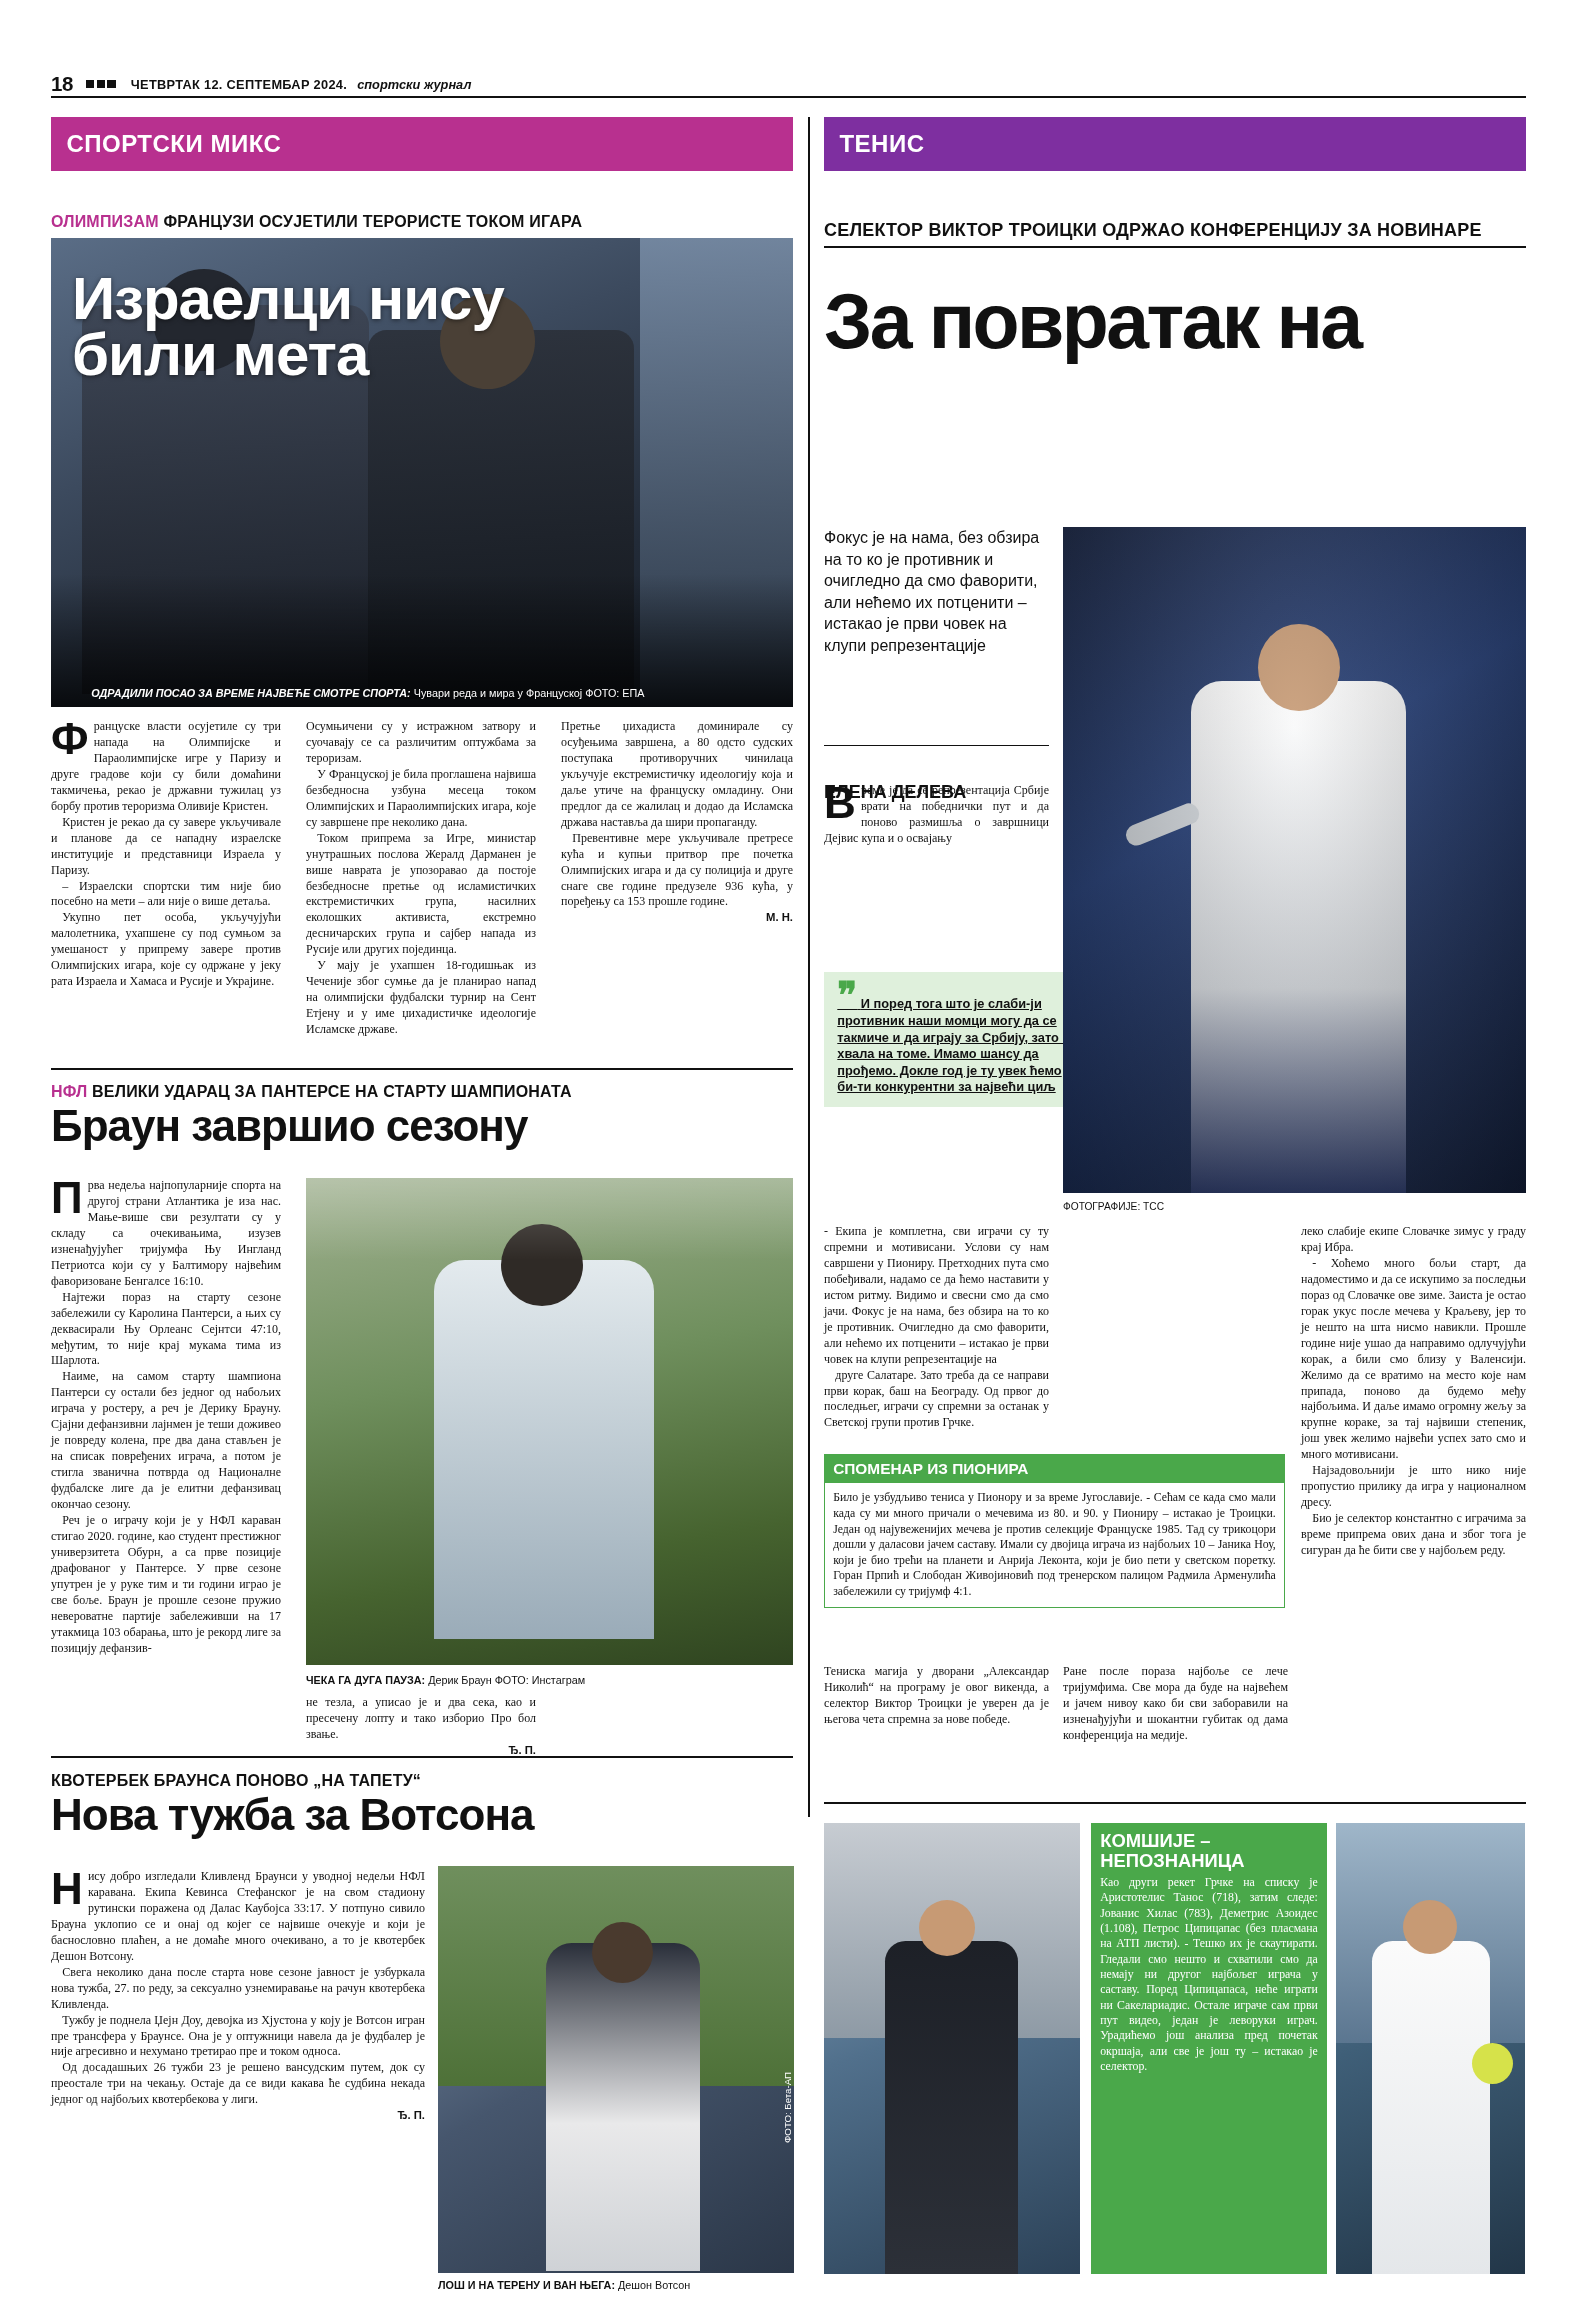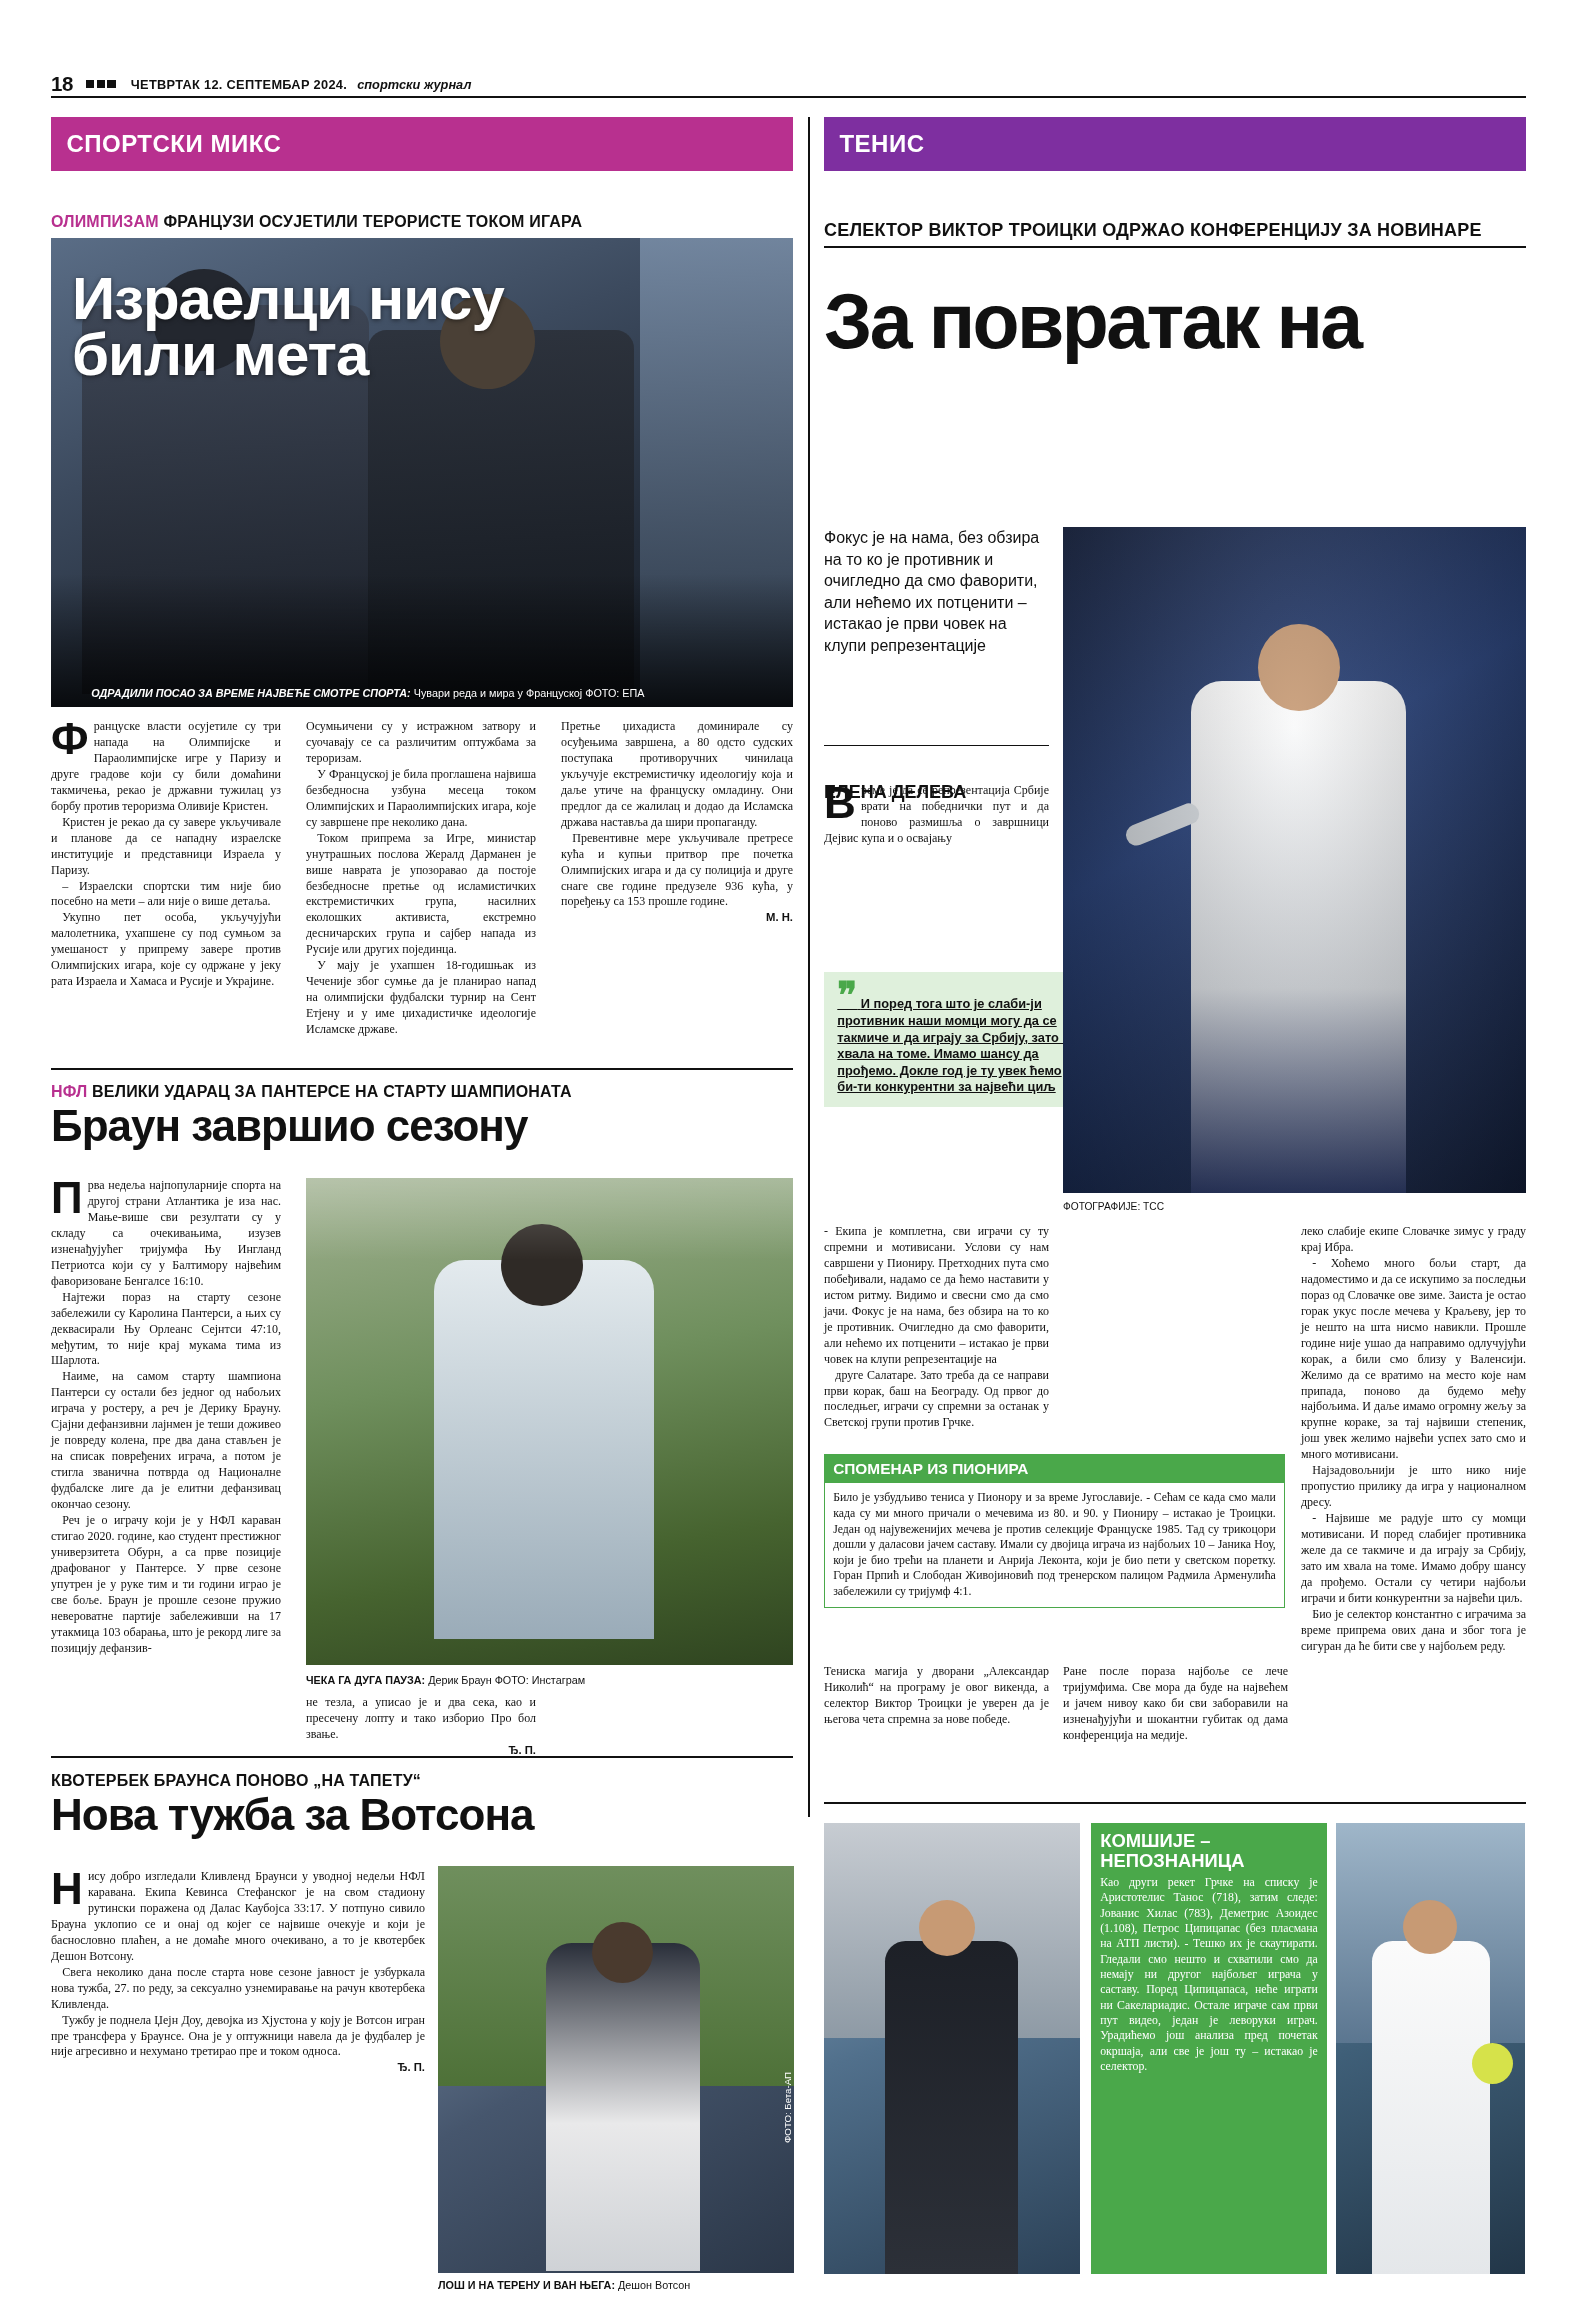--- a/index.html
+++ b/index.html
@@ -221,20 +221,21 @@
 
   <div class="kicker" style="left:51px; top:1772px; width:742px;">
     <span class="rest">КВОТЕРБЕК БРАУНСА ПОНОВО „НА ТАПЕТУ“</span>
   </div>
   <div class="headline" style="left:51px; top:1795px; width:742px; font-size:44px;">Нова тужба за Вотсона</div>
 
   <div class="body" style="left:51px; top:1869px; width:374px;">
     <p class="first"><span class="dropcap">Н</span><span>ису добро изгледали Кливленд Браунси у уводној недељи НФЛ каравана. Екипа Кевинса Стефанског је на свом стадиону рутински поражена од Далас Каубојса 33:17. У потпуно сивило Брауна уклопио се и онај од којег се највише очекује и који је басноcловно плаћен, а не домаће много очекивано, а то је квотербек Дешон Вотсону.</span></p>
     <p>Свега неколико дана после старта нове сезоне јавност је узбуркала нова тужба, 27. по реду, за сексуално узнемиравање на рачун квотербека Кливленда.</p>
     <p>Тужбу је поднела Џејн Доу, девојка из Хјустона у коју је Вотсон игран пре трансфера у Браунсе. Она је у оптужници навела да је фудбалер је није агресивно и нехумано третирао пре и током односа.</p>
+    <p>Од досадашњих 26 тужби 23 је решено вансудским путем, док су преостале три на чекању. Остаје да се види какава ће судбина некада једног од најбољих квотербекова у лиги.</p>
     <p class="sig">Ђ. П.</p>
   </div>
 
   <div class="photo im3" style="left:438px; top:1866px; width:356px; height:407px;">
     <div style="position:absolute;left:0;top:0;width:100%;height:220px;background:linear-gradient(180deg,#6f8f5d,#4e7138);"></div>
     <div style="position:absolute;left:108px;top:77px;width:154px;height:328px;background:linear-gradient(180deg,#2a2f3a,#e9e9ea 55%,#cfd2d6);border-radius:25.6px 25.6px 0 0;"></div>
     <div class="person" style="left:154px;top:56px;width:61px;height:61px;background:#4a3a2e;"></div>
     <div class="vcredit" style="left:344px; top:277px;">ФОТО: Бета-АП</div>
   </div>
   <div class="photocap" style="left:438px; top:2279px; width:356px;">
@@ -275,21 +276,20 @@
   </div>
 
   <div class="body" style="left:1063px; top:1224px; width:225px;">
     <p class="first" style="visibility:hidden;height:0;overflow:hidden;">- Екипа је комплетна, сви играчи су ту спремни и мотивисани. Услови су нам савршени у Пиониру. Претходних пута смо побеђивали, надамо се да ћемо наставити у истом ритму. Видимо и свесни смо да смо јачи. Фокус је на нама, без обзира на то ко је противник. Очигледно да смо фаворити, али нећемо их потценити – истакао је први човек на клупи репрезентације на</p>
   </div>
 
   <div class="body" style="left:1301px; top:1224px; width:225px;">
     <p class="first">леко слабије екипе Словачке зимус у граду крај Ибра.</p>
     <p>- Хоћемо много бољи старт, да надоместимо и да се искупимо за последњи пораз од Словачке ове зиме. Заиста је остао горак укус после мечева у Краљеву, јер то је нешто на шта нисмо навикли. Прошле године није ушао да направимо одлучујући корак, а били смо близу у Валенсији. Желимо да се вратимо на место које нам припада, поново да будемо међу најбољима. И даље имамо огромну жељу за крупне кораке, за тај највиши степеник, још увек желимо највећи успех зато смо и много мотивисани.</p>
     <p>Најзадовољнији је што нико није пропустио прилику да игра у националном дресу.</p>
-    <p>- Највише ме радује што су момци мотивисани. И поред слабијег противника желе да се такмиче и да играју за Србију, зато им хвала на томе. Имамо добру шансу да прођемо. Остали су четири најбољи играчи и бити конкурентни за највећи циљ.</p>
     <p>Био је селектор константно с играчима за време припрема ових дана и због тога је сигуран да ће бити све у најбољем реду.</p>
   </div>
 
   <div class="greenbox" style="left:824px; top:1454px; width:461px;">
     <div class="gtitle">СПОМЕНАР ИЗ ПИОНИРА</div>
     <div class="gbody">Било је узбудљиво тениса у Пионору и за време Југославије. - Сећам се када смо мали када су ми много причали о мечевима из 80. и 90. у Пиониру – истакао је Троицки. Један од најувеженијих мечева је против селекције Француске 1985. Тад су трикоцори дошли у даласови јачем саставу. Имали су двојица играча из најбољих 10 – Јаника Ноу, који је био трећи на планети и Анрија Леконта, који је био пети у светском поретку. Горан Прпић и Слободан Живојиновић под тренерском палицом Радмила Арменулића забележили су тријумф 4:1.</div>
   </div>
 
   <div class="body" style="left:824px; top:1664px; width:225px;">
     <p class="first">Тениска магија у дворани „Александар Николић“ на програму је овог викенда, а селектор Виктор Троицки је уверен да је његова чета спремна за нове победе.</p>

